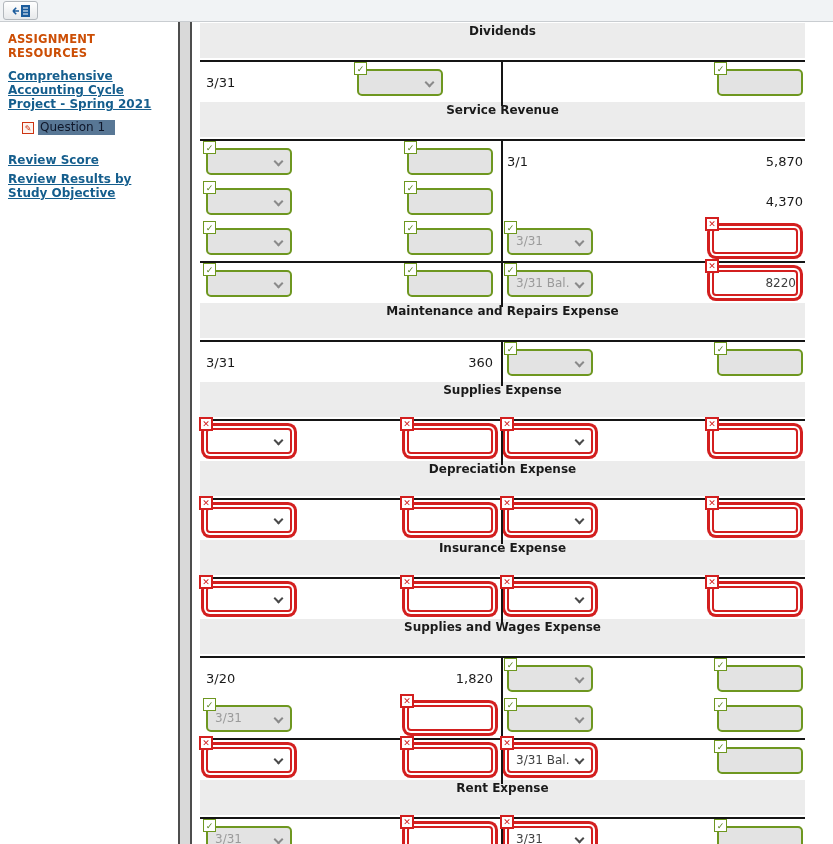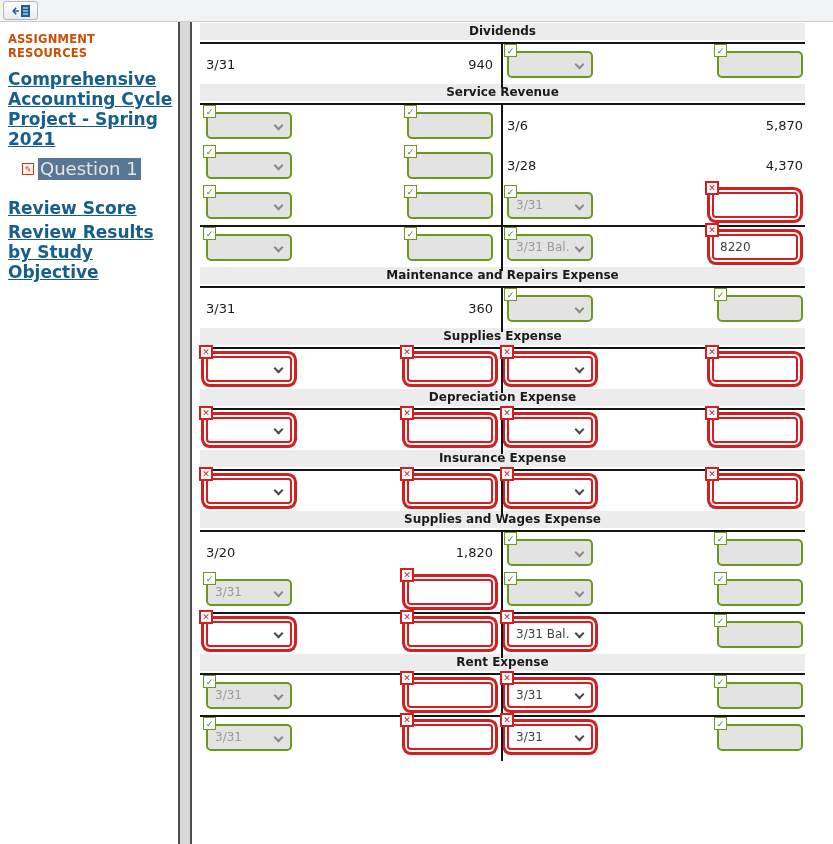--- a/index.html
+++ b/index.html
@@ -23,35 +23,35 @@
   .layout { display:flex; height:822px; }
   .sidebar { width:178px; padding:8px 4px 0 8px; background:#fff; }
   .splitter {
     width:14px; background:#d9d9d9;
     border-left:2px solid #4d4d4d; border-right:2px solid #4d4d4d;
   }
   .main { flex:1; padding:1px 0 0 8px; background:#fff; }
   
   .res-heading { color:#cc4e05; font-weight:bold; font-size:11.5px; letter-spacing:.2px; margin:2px 0 9px; }
   .res-link {
-    display:block; color:#155e8d; font-weight:bold; font-size:17px;
+    display:block; color:#155e8d; font-weight:bold; font-size:12px;
     text-decoration:underline; line-height:1.18; margin:0 0 4px; cursor:pointer;
   }
   .res-link.mt { margin-top:18px; }
   .question { margin:5px 0 0 14px; display:inline-flex; align-items:center; gap:4px; cursor:pointer; }
   .q-icon {
     width:12px; height:12px; border:1px solid #cc3311; background:#fdf4f0;
     color:#cc3311; font-size:8px; line-height:11px; text-align:center; display:inline-block;
   }
-  .q-label { background:#587795; color:#e5e5e5; font-size:18px; padding:0 3px 1px 2px; }
+  .q-label { background:#587795; color:#0f172a; font-size:12px; padding:0 10px 1px 2px; }
   
   .taccount { width:605px; }
   .taccount + .taccount { }
   .acct-header {
-    height:17px; line-height:17px; background:#ececec; text-align:center;
+    height:35px; line-height:17px; background:#ececec; text-align:center;
     font-weight:bold; font-size:12px; margin-bottom:2px;
   }
   .acct-body { border-top:2px solid #151515; position:relative; }
   .acct-body::after {
     content:""; position:absolute; left:301px; top:0; bottom:-4px; width:2px; background:#151515;
   }
   .trow { display:flex; align-items:center; height:40px; position:relative; }
   .trow.balance { border-top:2px solid #151515; height:42px; }
   .cell { display:flex; align-items:center; height:100%; }
   .c1 { flex:0 0 148px; padding-left:6px; }
@@ -66,21 +66,21 @@
   .widget.incorrect {
     border:2px solid #d31f1f; background:#fff; border-radius:4px;
     box-shadow:0 0 0 2px #fff, 0 0 0 5px #d31f1f;
     height:26px; margin:6px 0;
   }
   .c4 .incorrect { margin-right:5px; }
   .widget .val {
     display:block; padding:0 20px 0 7px; font-size:12px; line-height:23px;
     white-space:nowrap; overflow:hidden;
   }
-  .widget.input .val { padding:0 6px; }
+  .widget.input .val { text-align:right; padding:0 0; }
   .correct .val { color:#9a9a9a; }
   .incorrect .val { color:#3f3f3f; }
   .chev {
     position:absolute; right:8px; top:8px; width:7px; height:7px;
     border-right:2px solid #8a8a8a; border-bottom:2px solid #8a8a8a; transform:rotate(45deg);
   }
   .incorrect .chev { border-color:#4a4a4a; top:7px; }
   .badge {
     position:absolute; z-index:2; background:#fff; text-align:center;
     top:-9px; left:-5px; width:13px; height:13px; font-size:9px; line-height:12px;
@@ -118,23 +118,20 @@
   <div class="splitter"></div>
   <div class="main">
     <div id="accounts">
         <div class="taccount">
           <div class="acct-header">Dividends</div>
           <div class="acct-body">
             <div class="trow">
               <div class="cell c1">
                 <span class="celltext">3/31</span>
               </div>
-              <div class="cell c2">
-                <span class="celltext">940</span>
-              </div>
               <div class="cell c3">
                 <div class="widget dropdown correct filled">
                   <span class="badge">✓</span>
                   <span class="val"></span>
                   <span class="chev"></span>
                 </div>
               </div>
               <div class="cell c4">
                 <div class="widget input correct filled">
                   <span class="badge">✓</span>
@@ -155,42 +152,39 @@
                   <span class="chev"></span>
                 </div>
               </div>
               <div class="cell c2">
                 <div class="widget input correct filled">
                   <span class="badge">✓</span>
                   <span class="val"></span>
                 </div>
               </div>
               <div class="cell c3">
-                <span class="celltext">3/6</span>
+                <span class="celltext">3/1</span>
               </div>
               <div class="cell c4">
                 <span class="celltext">5,870</span>
               </div>
             </div>
             <div class="trow">
               <div class="cell c1">
                 <div class="widget dropdown correct filled">
                   <span class="badge">✓</span>
                   <span class="val"></span>
                   <span class="chev"></span>
                 </div>
               </div>
               <div class="cell c2">
                 <div class="widget input correct filled">
                   <span class="badge">✓</span>
                   <span class="val"></span>
                 </div>
-              </div>
-              <div class="cell c3">
-                <span class="celltext">3/28</span>
               </div>
               <div class="cell c4">
                 <span class="celltext">4,370</span>
               </div>
             </div>
             <div class="trow">
               <div class="cell c1">
                 <div class="widget dropdown correct filled">
                   <span class="badge">✓</span>
                   <span class="val"></span>

